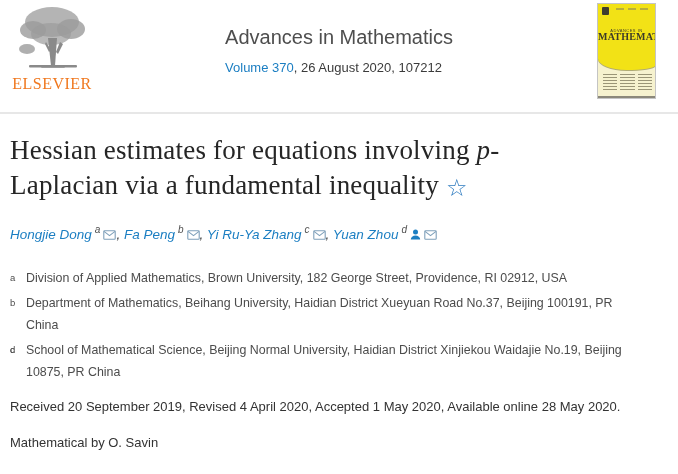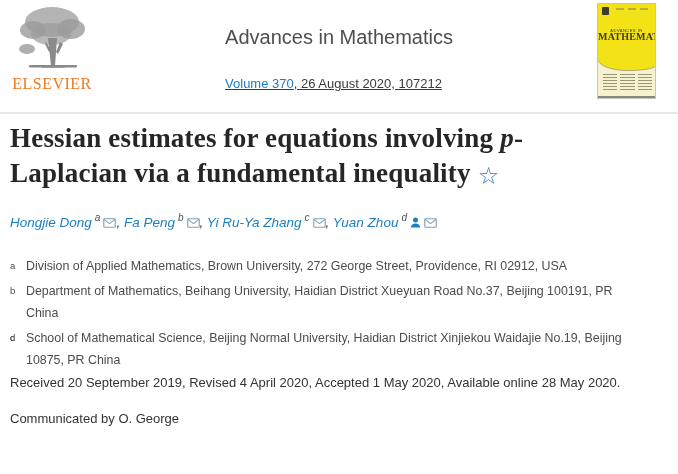--- a/index.html
+++ b/index.html
@@ -24,21 +24,21 @@
     font-size: 16px;
     font-weight: 400;
     letter-spacing: 0.5px;
     color: #f0781f;
     text-align: center;
     white-space: nowrap;
   }
 
   .journal { position: absolute; left: 50%; transform: translateX(-50%); top: 26px; text-align: left; white-space: nowrap; }
   .journal-title { font-size: 20px; color: #4e4e4e; cursor: pointer; }
-  .issue-line { margin-top: 27px; font-size: 13px; color: #3b3b3b; text-decoration: underline; }
+  .issue-line { margin-top: 11px; font-size: 13px; color: #3b3b3b; }
   .issue-line .vol { color: #1b7ec2; text-decoration: none; cursor: pointer; }
 
   
   .cover {
     position: absolute; left: 597px; top: 3px;
     width: 59px; height: 96px;
     border: 1px solid #c4c4c4;
     background: #f6f2cf;
     cursor: pointer;
     overflow: hidden;
@@ -59,24 +59,24 @@
   .cover-toc { position: absolute; left: 5px; bottom: 6px; width: 49px; height: 18px; display: flex; gap: 3px; }
   .cover-toc .col { flex: 1; background: repeating-linear-gradient(#9a9577 0 1px, transparent 1px 3px); }
   .cover-edge { position: absolute; left: 0; bottom: 0; width: 100%; height: 2px; background: #8b887a; }
 
   .divider { position: absolute; left: 0; top: 112px; width: 678px; height: 2px; background: #e7e7e7; }
 
   
   main { position: relative; padding: 0 0 0 10px; }
 
   h1.title {
-    margin-top: 8px;
+    margin-top: 20px;
     width: 590px;
     font-family: "Liberation Serif", serif;
-    font-weight: 700;
+    font-weight: 400;
     font-size: 27px;
     line-height: 35px;
     color: #262626;
     letter-spacing: 0.2px;
   }
   h1.title .it { font-style: italic; }
   .star {
     color: #2f7cc0;
     font-size: 24px;
     line-height: 0;
@@ -95,21 +95,21 @@
   ol.affils li {
     position: relative;
     padding-left: 16px;
     margin-bottom: 3px;
     font-size: 12.4px;
     line-height: 22px;
     color: #4c4c4c;
   }
   ol.affils li sup { position: absolute; left: 0; top: 0; font-size: 9.5px; color: #4c4c4c; }
 
-  .dates { margin-top: 4px; font-size: 13px; color: #333333; }
+  .dates { margin-top: 16px; font-size: 13px; color: #333333; }
   .comm  { margin-top: 21px; font-size: 13px; color: #333333; }
 </style>
 </head>
 <body>
 
 <div class="page">
 
   <header class="top">
 
     <div class="logo">
@@ -187,24 +187,24 @@
             </g>
           </svg><svg class="icon-env" width="13" height="10" viewBox="0 0 13 10">
             <g fill="none" stroke="#7fa0ba" stroke-width="1.1">
               <rect x="0.8" y="0.8" width="11.4" height="8.4" rx="0.8"></rect>
               <path d="M1 1.4 L6.5 5.6 L12 1.4"></path>
             </g>
           </svg></span>
     </div>
 
     <ol class="affils">
-      <li><sup>a</sup><span>Division of Applied Mathematics, Brown University, 272 George Street, Providence, RI 02912, USA</span></li>
+      <li><sup>a</sup><span>Division of Applied Mathematics, Brown University, 182 George Street, Providence, RI 02912, USA</span></li>
       <li><sup>b</sup><span>Department of Mathematics, Beihang University, Haidian District Xueyuan Road No.37, Beijing 100191, PR China</span></li>
       <li><sup>c</sup></li>
       <li><sup>d</sup><span>School of Mathematical Science, Beijing Normal University, Haidian District Xinjiekou Waidajie No.19, Beijing 10875, PR China</span></li>
     </ol>
 
     <p class="dates">Received 20 September 2019, Revised 4 April 2020, Accepted 1 May 2020, Available online 28 May 2020.</p>
 
-    <p class="comm">Communicated by O. George</p>
+    <p class="comm">Mathematical by O. Savin</p>
 
   </main>
 </div>
 
 </body></html>

